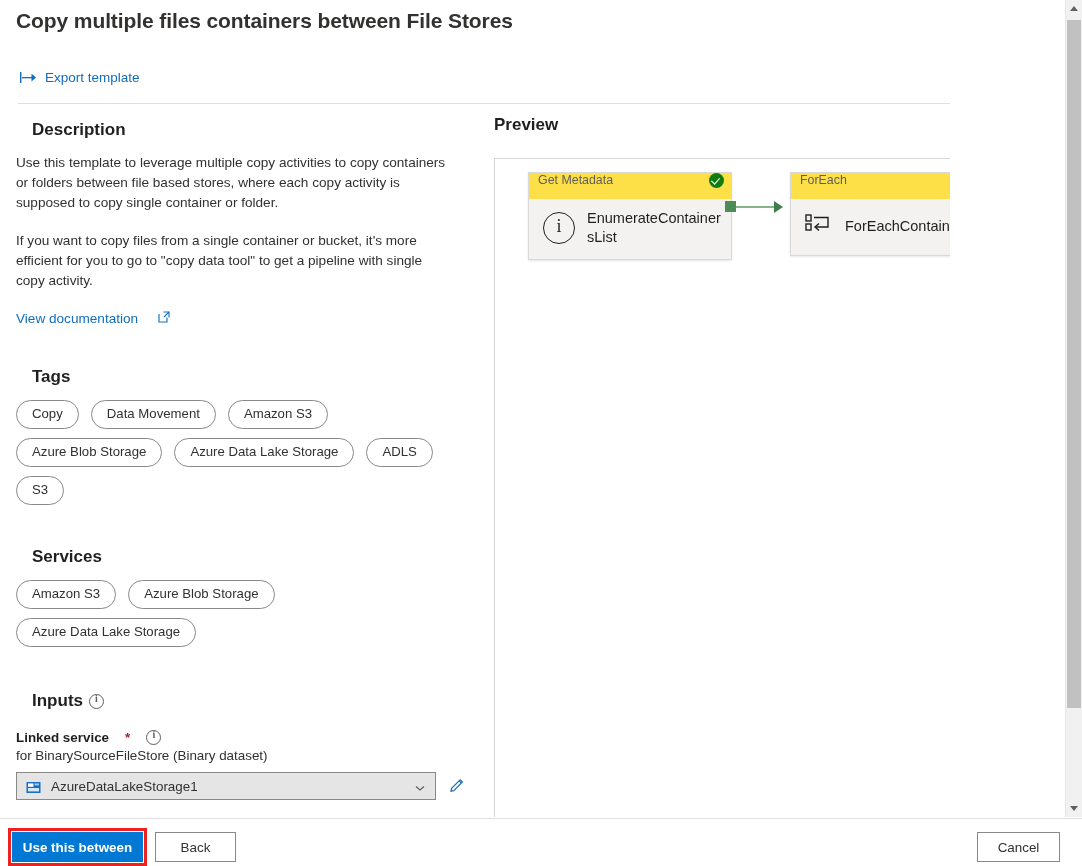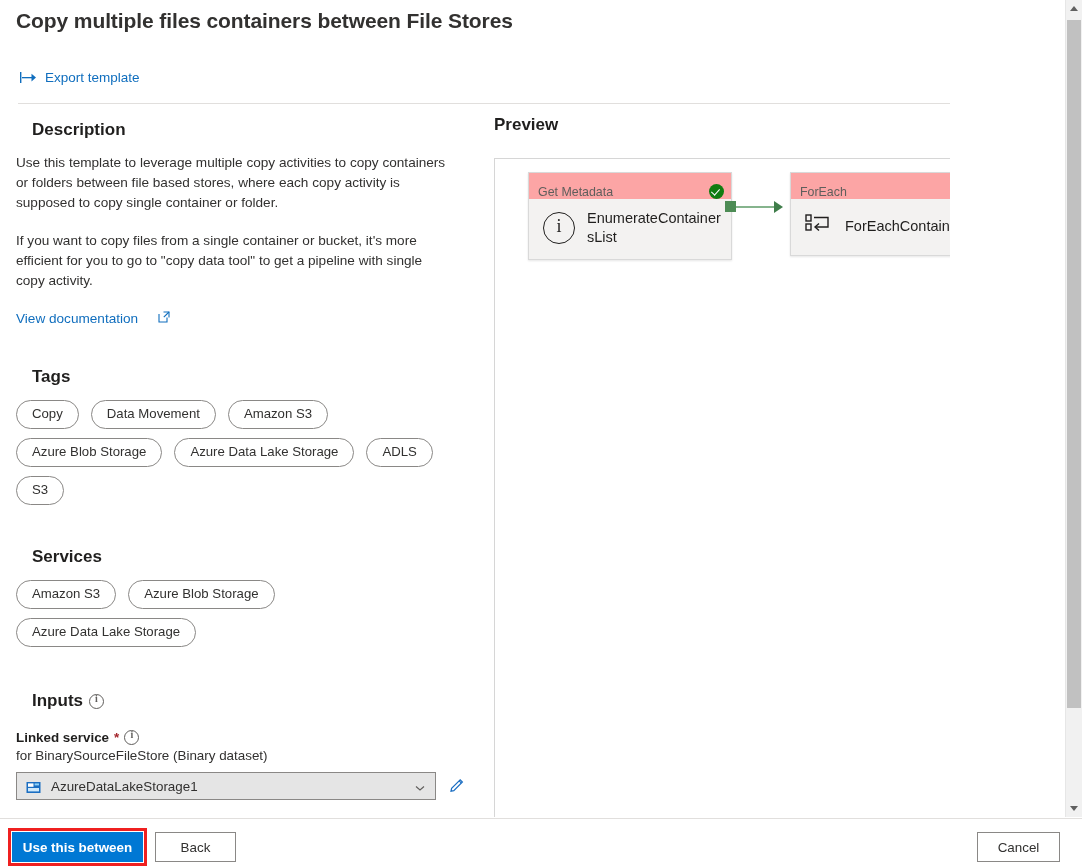--- a/index.html
+++ b/index.html
@@ -135,21 +135,21 @@
     color: #605e5c;
     font-family: "Liberation Serif", serif;
   }
 
   .field-label {
     font-size: 13.4px;
     font-weight: 700;
     color: #201f1e;
     display: flex;
     align-items: center;
-    gap: 5px;
+    gap: 16px;
   }
   .req-star { color: #a4262c; font-weight: 700; }
   .field-sub {
     font-size: 13.4px;
     color: #323130;
     margin-top: 3px;
   }
   .field-row {
     display: flex;
     align-items: center;
@@ -217,23 +217,23 @@
     position: absolute;
     width: 204px;
     background: #f3f2f1;
     border: 1px solid #d9d9d9;
     box-shadow: 0 1px 2px rgba(0,0,0,0.10);
     box-sizing: border-box;
     cursor: pointer;
   }
   .node-head {
     height: 26px;
-    background: #fca5a5;
-    display: flex;
-    align-items: flex-end;
+    background: #fde047;
+    display: flex;
+    align-items: flex-start;
     justify-content: space-between;
     padding: 0 7px 0 9px;
     box-sizing: border-box;
   }
   .node-type {
     font-size: 12.4px;
     color: #605e5c;
   }
   .check {
     width: 15px; height: 15px;

